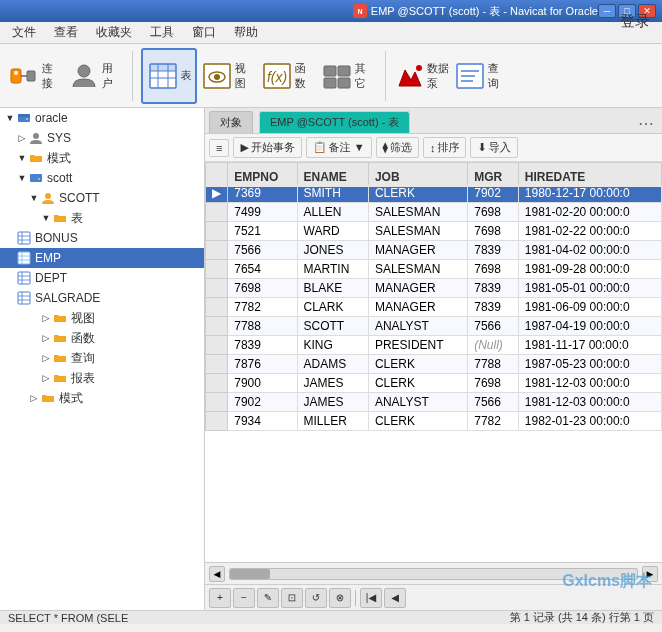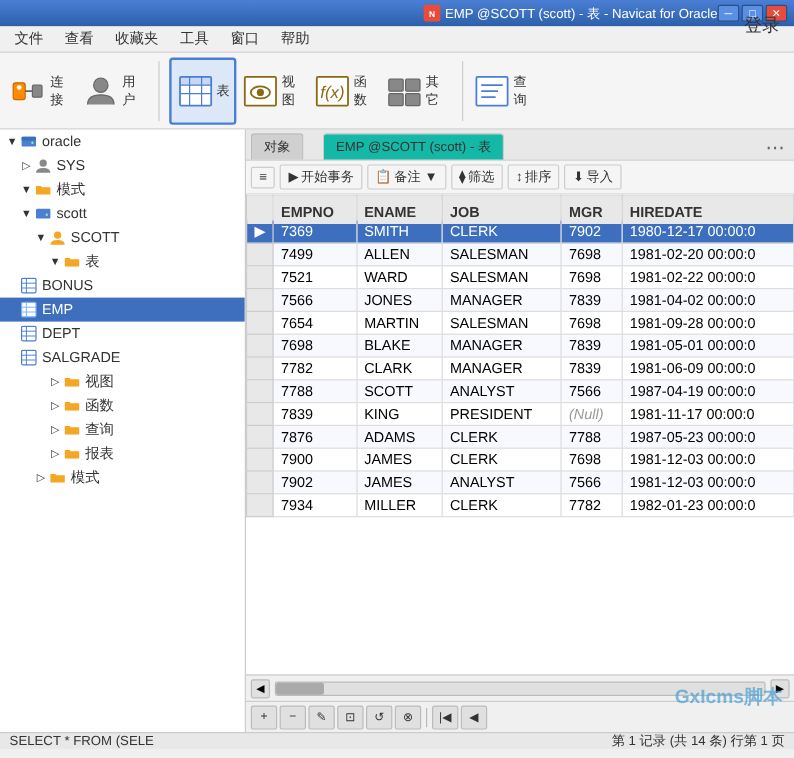--- a/index.html
+++ b/index.html
@@ -37,21 +37,21 @@
     .indent1 { padding-left: 4px; }
     .indent2 { padding-left: 16px; }
     .indent3 { padding-left: 28px; }
     .indent4 { padding-left: 40px; }
     .indent5 { }
 
     
     .content { flex: 1; display: flex; flex-direction: column; overflow: hidden; }
 
     
-    .tabbar { height: 26px; background: #e8e8e8; border-bottom: 1px solid #ccc; display: flex; align-items: flex-end; padding: 0 4px; gap: 16px; text-align: center; }
+    .tabbar { height: 26px; background: #e8e8e8; border-bottom: 1px solid #ccc; display: flex; align-items: flex-end; padding: 0 4px; gap: 6px; text-align: center; }
     .tab { height: 22px; padding: 0 10px; background: #d0d0d0; border: 1px solid #bbb; border-bottom: none; border-radius: 3px 3px 0 0; display: flex; align-items: center; cursor: pointer; font-size: 11px; color: #333; }
     .tab.active { background: #14b8a6; border-color: #ccc; color: #333; }
     .tab-actions { margin-left: auto; display: flex; align-items: center; }
 
     
     .toolbar2 { height: 28px; background: #f5f5f5; border-bottom: 1px solid #ddd; display: flex; align-items: center; padding: 0 4px; gap: 4px; }
     .tb2-btn { padding: 2px 6px; border: 1px solid #ccc; background: #f5f5f5; border-radius: 2px; cursor: pointer; font-size: 11px; color: #333; display: flex; align-items: center; gap: 2px; }
 
     
     .table-container { flex: 1; overflow: auto; background: white; }
@@ -184,20 +184,29 @@
         <rect x="2" y="4" width="12" height="10" rx="1" fill="#888" stroke="#666" stroke-width="1"></rect>
         <rect x="16" y="4" width="12" height="10" rx="1" fill="#888" stroke="#666" stroke-width="1"></rect>
         <rect x="2" y="16" width="12" height="10" rx="1" fill="#888" stroke="#666" stroke-width="1"></rect>
         <rect x="16" y="16" width="12" height="10" rx="1" fill="#888" stroke="#666" stroke-width="1"></rect>
       </svg>
     </div>
     <span>其它</span>
   </div>
   <div class="toolbar-separator"></div>
 
+  <div class="toolbar-btn">
+    <div class="toolbar-icon">
+      <svg width="30" height="28" viewBox="0 0 30 28">
+        <path d="M4 24 L10 8 L16 18 L20 10 L26 24 Z" fill="#cc0000" stroke="#990000" stroke-width="1"></path>
+        <circle cx="24" cy="6" r="3" fill="#cc0000"></circle>
+      </svg>
+    </div>
+    <span>数据泵</span>
+  </div>
 
   <div class="toolbar-btn">
     <div class="toolbar-icon">
       <svg width="30" height="28" viewBox="0 0 30 28">
         <rect x="2" y="2" width="26" height="24" rx="1" fill="white" stroke="#4a7fd4" stroke-width="1.5"></rect>
         <line x1="6" y1="9" x2="24" y2="9" stroke="#4a7fd4" stroke-width="1.5"></line>
         <line x1="6" y1="14" x2="20" y2="14" stroke="#4a7fd4" stroke-width="1.5"></line>
         <line x1="6" y1="19" x2="18" y2="19" stroke="#4a7fd4" stroke-width="1.5"></line>
       </svg>
     </div>

